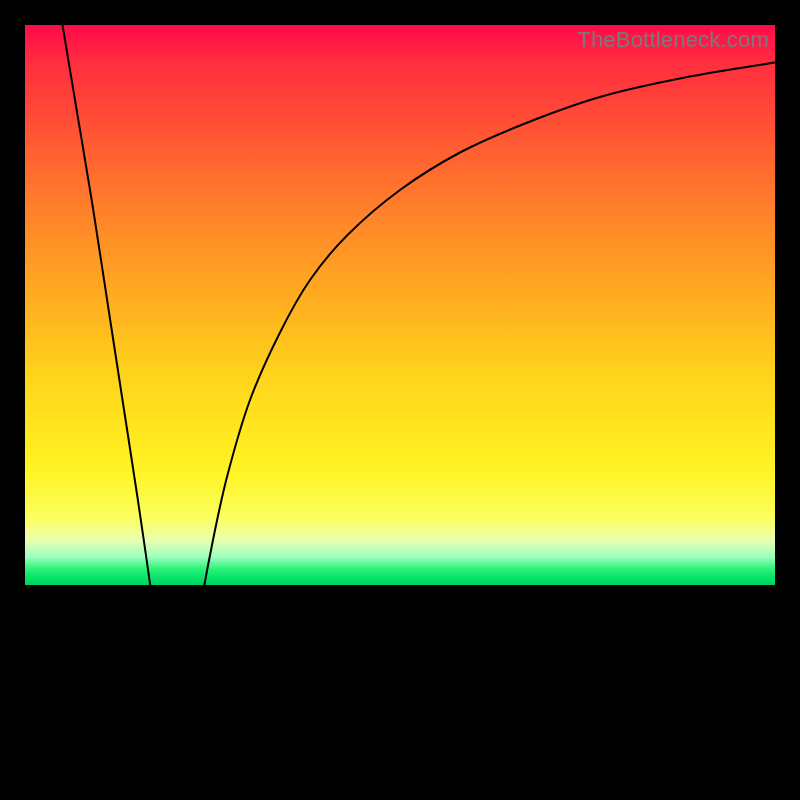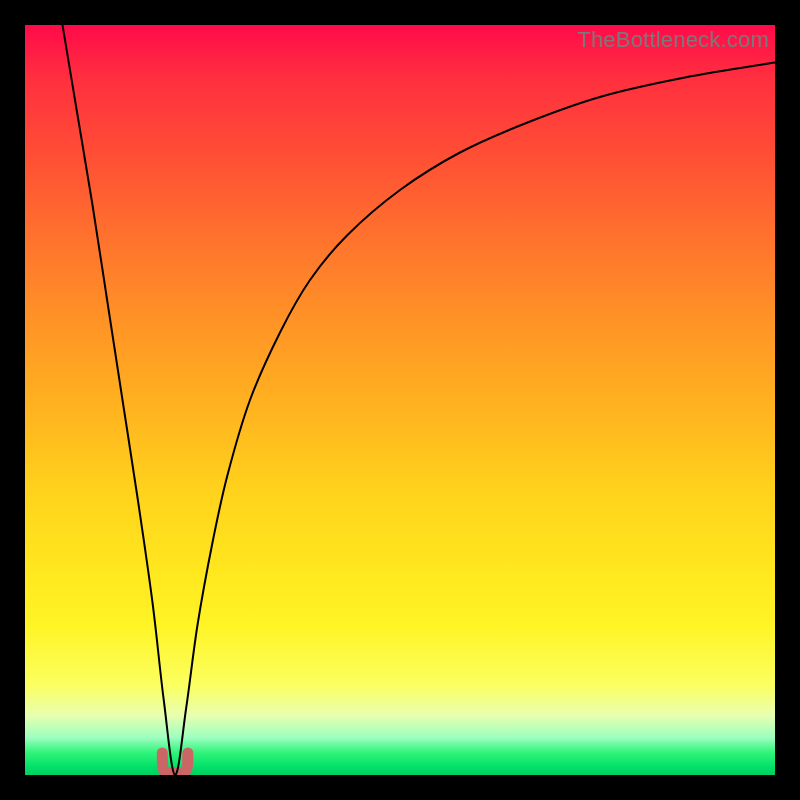--- a/index.html
+++ b/index.html
@@ -14,21 +14,21 @@
   .frame {
     position: absolute;
     inset: 0;
     background: #000;
   }
   .plot {
     position: absolute;
     left: 25px;
     top: 25px;
     width: 750px;
-    height: 750px;
+    height: 560px;
     overflow: hidden;
   }
   
   .gradient {
     position: absolute;
     inset: 0;
     background: linear-gradient(
       to bottom,
       #ff0a4a 0%,
       #ff2f3f 7%,

